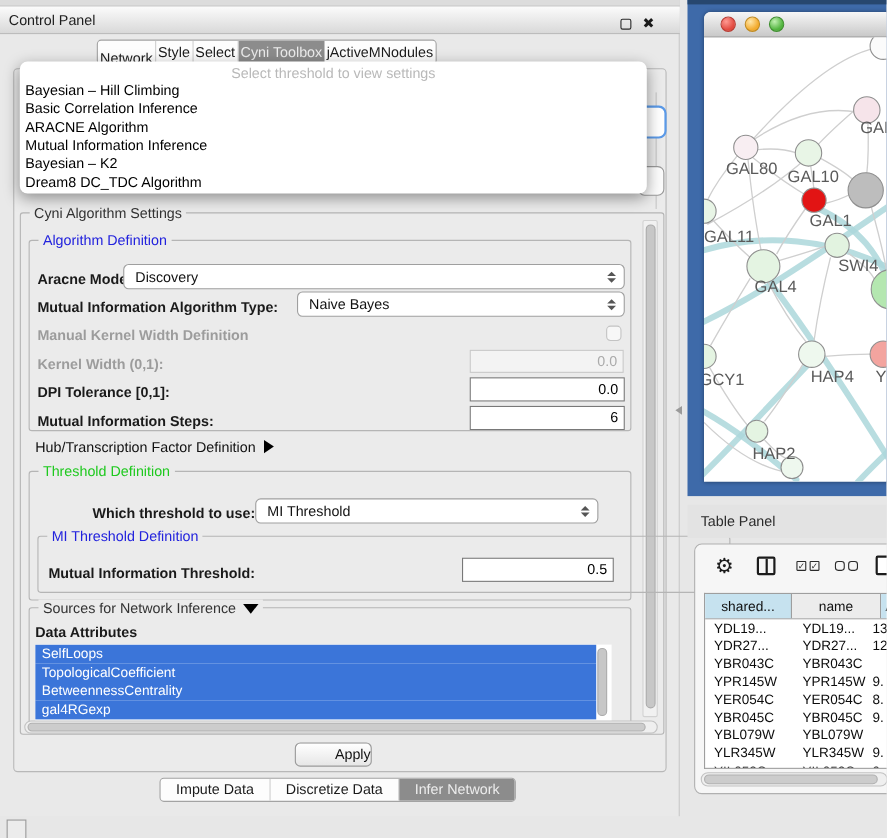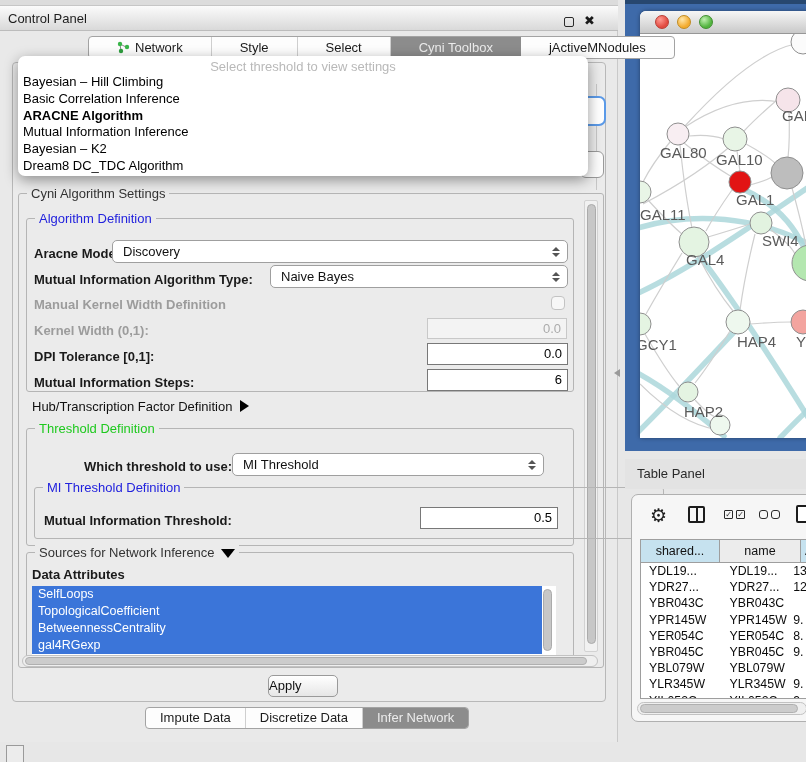--- a/index.html
+++ b/index.html
@@ -16,22 +16,22 @@
   #top-strip { left:0; top:0; width:618px; height:6px; background:#dcdcdc; border-bottom:1px solid #c6c6c6; }
   #cp-header { left:0; top:6px; width:618px; height:25px;
     background:linear-gradient(#fbfbfb,#d9d9d9); border-bottom:1px solid #bcbcbc; }
   #cp-title { left:8px; top:5px; font-size:13px; color:#1d1d1d; }
   #float-icon { left:564px; top:11px; width:10px; height:10px; border:1.6px solid #2a2a2a; border-radius:2px; background:transparent; }
   #close-icon { left:584px; top:7px; font-size:13px; font-weight:bold; color:#1a1a1a; }
 
   
   #tabbar { left:88px; top:36px; height:23px; display:flex; background:#fdfdfd;
     border:1px solid #a3a3a3; border-radius:4px; overflow:hidden; z-index:5; }
-  .tab { padding:0 28px; line-height:21px; font-size:13px; color:#1b1b1b; border-right:1px solid #cfcfcf;
-    display:flex; align-items:center; gap:5px; white-space:nowrap; }
+  .tab { padding:0 2px; line-height:21px; font-size:13px; color:#1b1b1b; border-right:1px solid #cfcfcf;
+    display:flex; align-items:center; gap:5px; white-space:nowrap;flex-direction:column; }
   .tab:last-child { border-right:none; }
   .tab.selected { background:#8c8c8c; color:#ececec; border-right:none; }
 
   
   #inner-panel { left:12px; top:62px; width:594px; height:640px; background:#ebebeb;
     border:1px solid #b8b8b8; border-radius:4px; }
 
   
   .frag-vline { left:596px; top:84px; width:1px; height:106px; background:#c6c6c6; }
   .frag-combo-blue { left:578px; top:96px; width:28px; height:30px; background:#fff;
@@ -75,33 +75,33 @@
 
   
   #hub-row { font-size:13px; color:#111; }
   .tri-right { display:inline-block; width:0; height:0; border-top:6px solid transparent; border-bottom:6px solid transparent;
     border-left:9px solid #000; margin-left:8px; vertical-align:-1px; }
   .tri-down { display:inline-block; width:0; height:0; border-left:7px solid transparent; border-right:7px solid transparent;
     border-top:9px solid #000; margin-left:6px; vertical-align:-1px; }
 
   
   #apply-btn { left:268px; top:675px; width:70px; height:22px; background:linear-gradient(#ffffff,#e6e6e6);
-    border:1px solid #9a9a9a; border-radius:5px; font-size:13px; color:#111; text-align:left; line-height:20px; }
+    border:1px solid #9a9a9a; border-radius:5px; font-size:13px; color:#111; text-align:right; line-height:20px; }
   #bottom-tabbar { left:145px; top:707px; height:22px; display:flex; background:#fdfdfd;
     border:1px solid #a3a3a3; border-radius:4px; overflow:hidden; }
   .btab { padding:0 14px; line-height:20px; font-size:13px; color:#1b1b1b; border-right:1px solid #cfcfcf; white-space:nowrap; }
   .btab:last-child { border-right:none; }
   .btab.selected { background:#8c8c8c; color:#ececec; }
 
   
   #algo-popup { left:18px; top:56px; width:570px; height:120px; background:#fff; border-radius:7px;
     box-shadow:0 4px 14px rgba(0,0,0,.4); z-index:50; padding-top:3px; }
   #popup-placeholder { text-align:center; font-size:13px; color:#b9b9b9; height:15px; line-height:15px; }
   .popup-item { font-size:13px; color:#000; padding-left:5px; height:16.8px; line-height:16.8px; white-space:nowrap; }
-  .popup-item.bold { font-weight:bold; }
+  .popup-item.bold { font-weight:normal; }
 
   
   #mini-panel-icon { left:6px; top:745px; width:18px; height:20px; border:1px solid #9a9a9a; background:#ececec; }
 
   
   #net-frame { left:625px; top:0; width:181px; height:451px; background:#3e6aa9; border-top:4px solid #27476f; overflow:hidden; }
   #mac-window { position:absolute; left:15px; top:7px; width:200px; height:427px; background:#fff; border-radius:6px 0 0 0;
     overflow:hidden; box-shadow:0 0 4px rgba(0,0,0,.4); }
   #mac-titlebar { height:23px; background:linear-gradient(#f6f6f6,#c9c9c9); border-bottom:1px solid #979797; position:relative; }
   .traffic { position:absolute; top:4px; width:14px; height:14px; border-radius:50%; }

